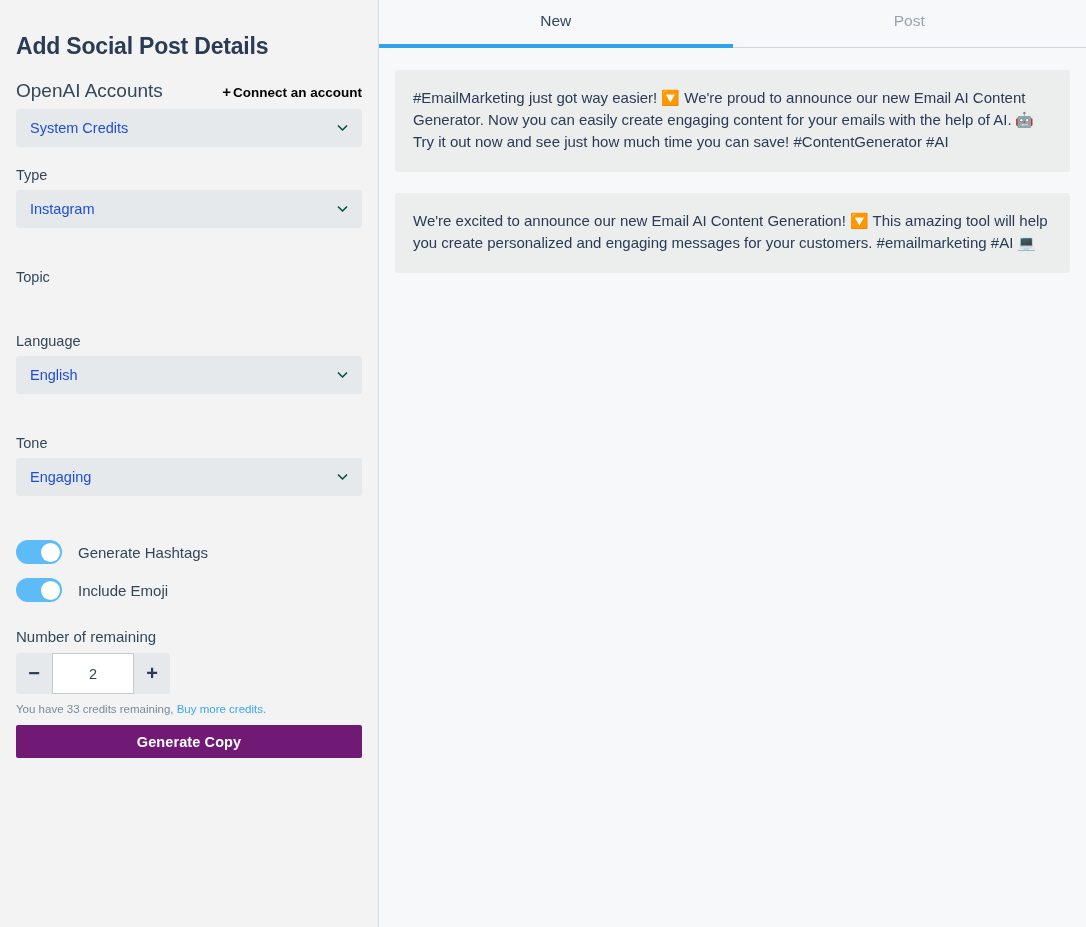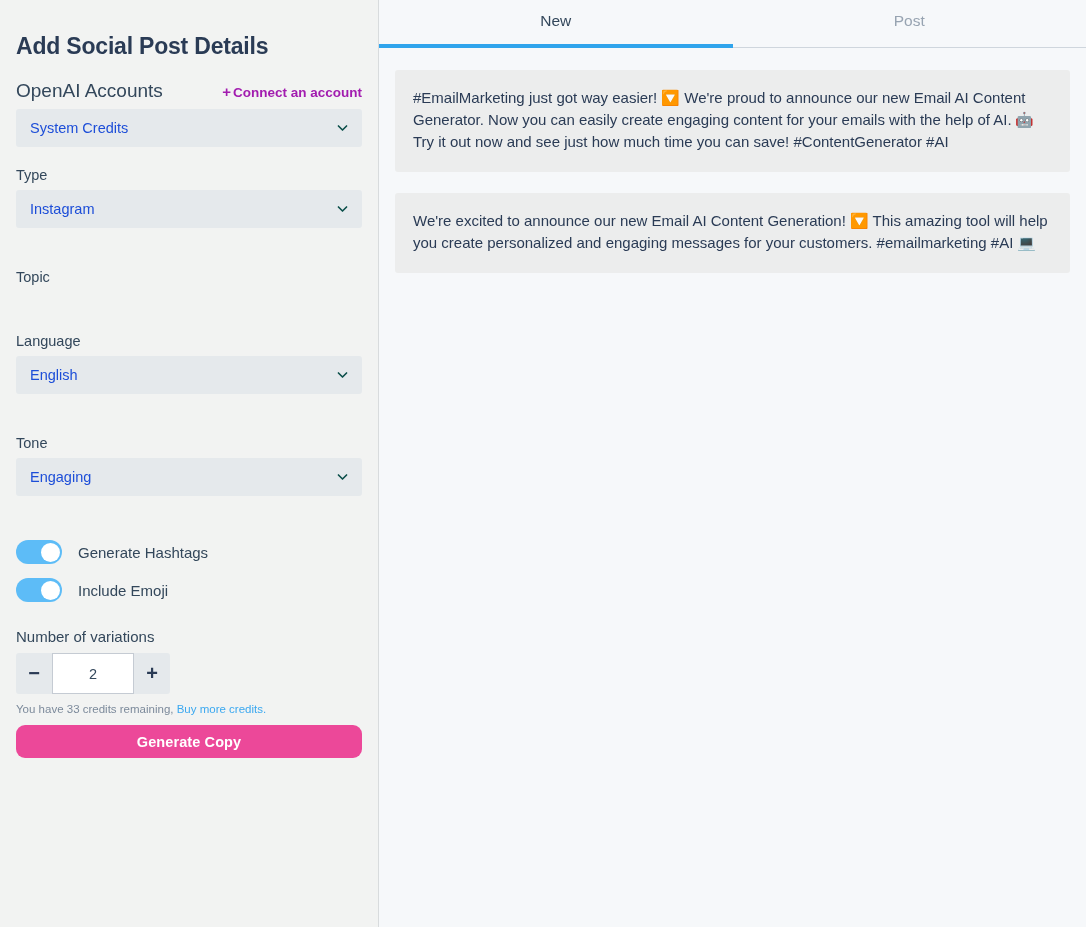--- a/index.html
+++ b/index.html
@@ -34,21 +34,21 @@
     justify-content: space-between;
     margin-top: 14px;
   }
   .field-label {
     font-size: 19px;
     color: #33475b;
     letter-spacing: 0px;
   }
   .link-connect {
     font-size: 13.5px;
-    color: #a21caf;
+    color: #000000;
     font-weight: 600;
     cursor: pointer;
     white-space: nowrap;
   }
   .link-connect .plus {
     font-weight: 700;
     font-size: 15px;
     margin-right: 2px;
   }
   .label-alone {
@@ -171,23 +171,23 @@
     color: #7c8a9b;
   }
   .credits a {
     color: #3ba8f0;
     text-decoration: none;
     cursor: pointer;
   }
   .gen-btn {
     width: 100%;
     height: 33px;
-    background: #ec4899;
+    background: #701a75;
     border: none;
-    border-radius: 9px;
+    border-radius: 2px;
     color: #fff;
     font-size: 14.5px;
     font-weight: 600;
     font-family: "Liberation Sans", sans-serif;
     margin-top: 10px;
     cursor: pointer;
     letter-spacing: 0.1px;
   }
 
   
@@ -318,21 +318,21 @@
       <span class="toggle-label">Generate Hashtags</span>
     </div>
     <div class="toggle-row">
       <div class="toggle">
           <span class="knob"></span>
         </div>
       <span class="toggle-label">Include Emoji</span>
     </div>
 
     
-    <label class="variations-label">Number of variations</label>
+    <label class="variations-label">Number of remaining</label>
     <div class="stepper">
       <div class="btn">−</div>
       <input class="num" value="2" style="">
       <div class="btn">+</div>
     </div>
 
     <div class="credits"><span>You have 33 credits remaining,</span> <a>Buy more credits.</a></div>
 
     <button class="gen-btn">Generate Copy</button>
   </aside>

